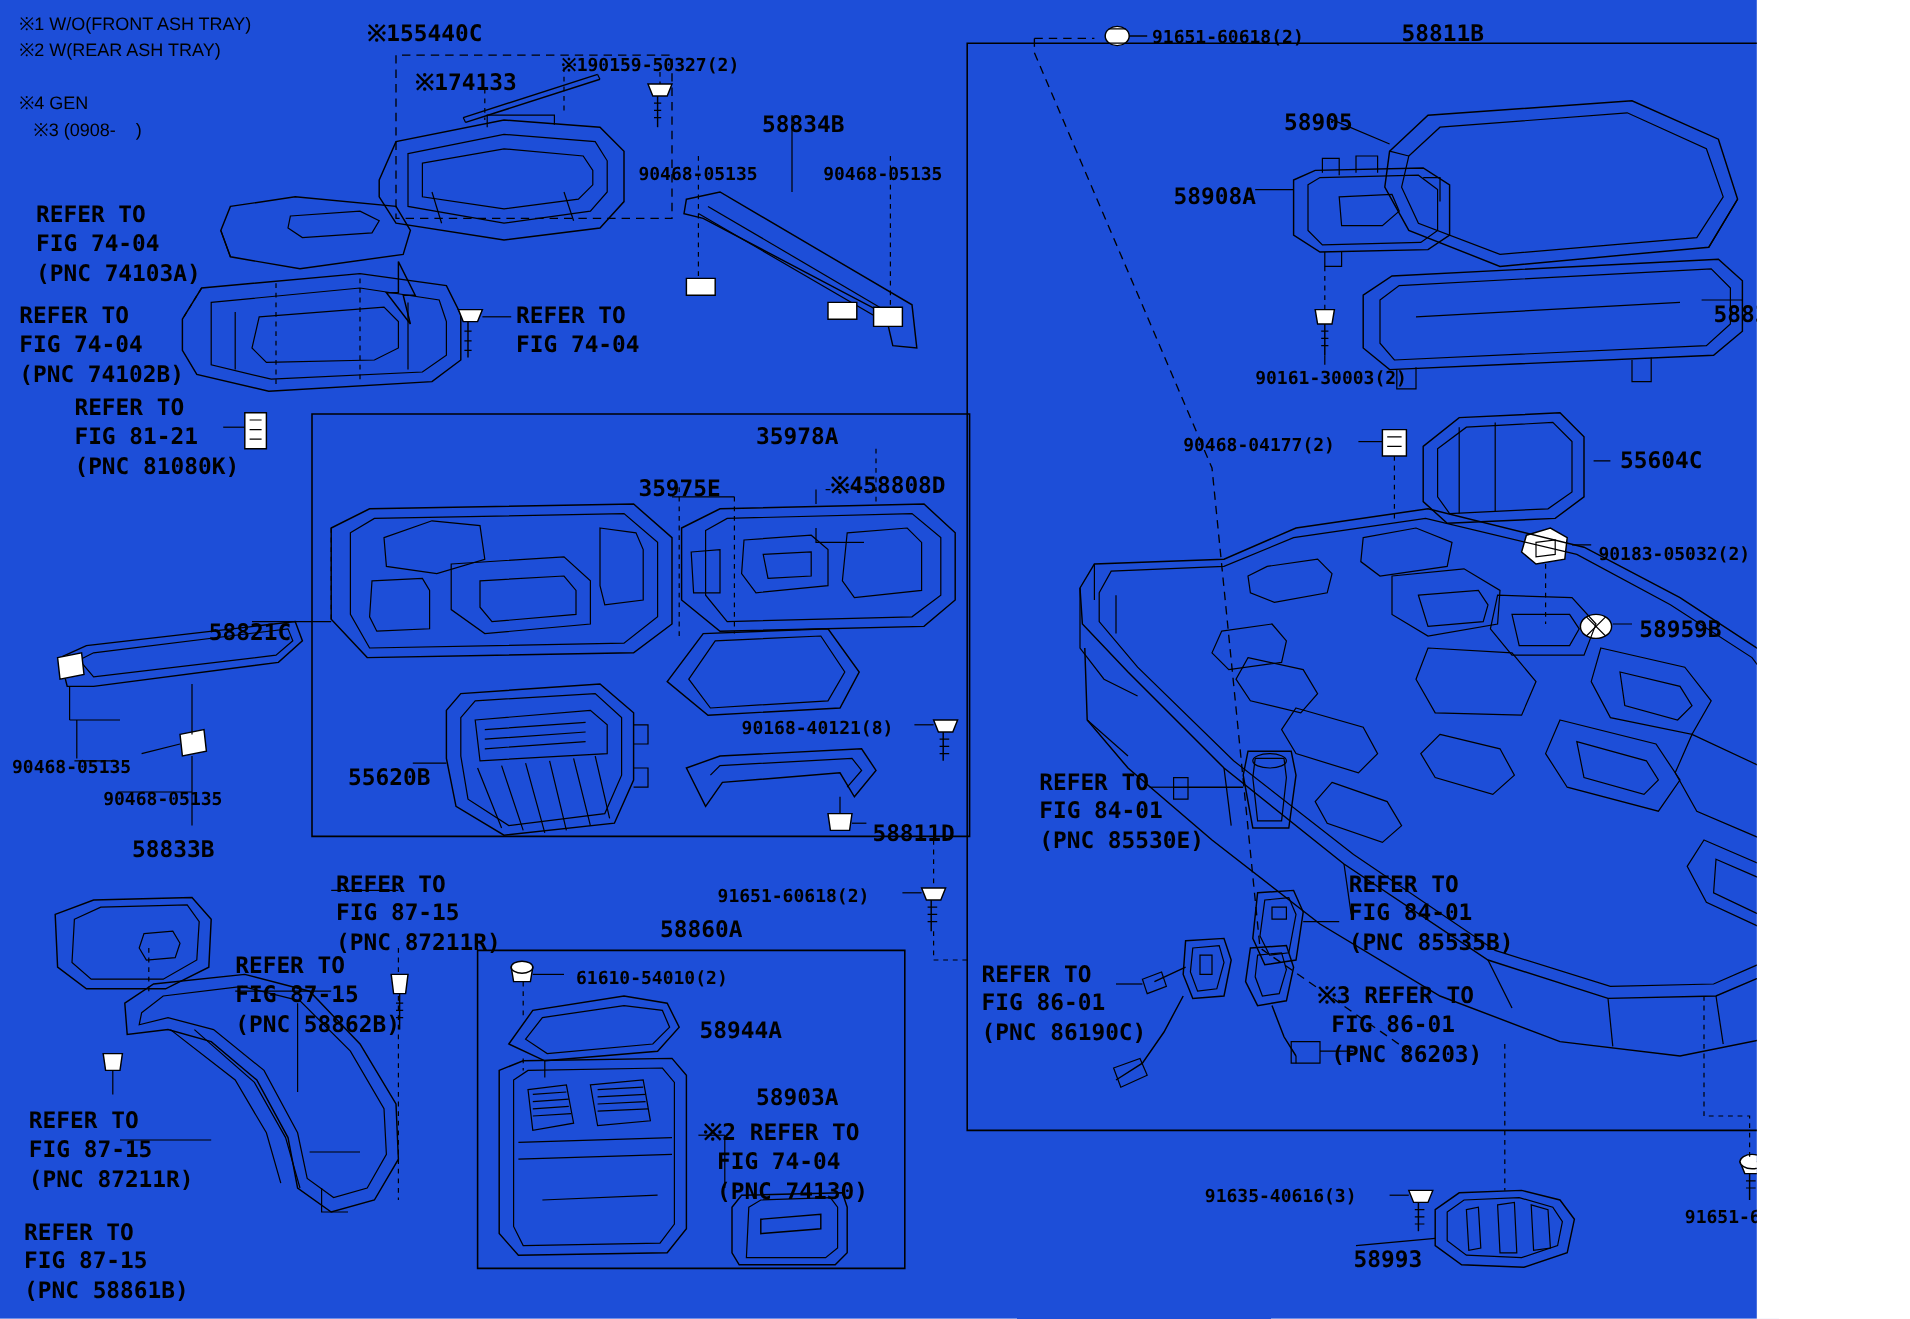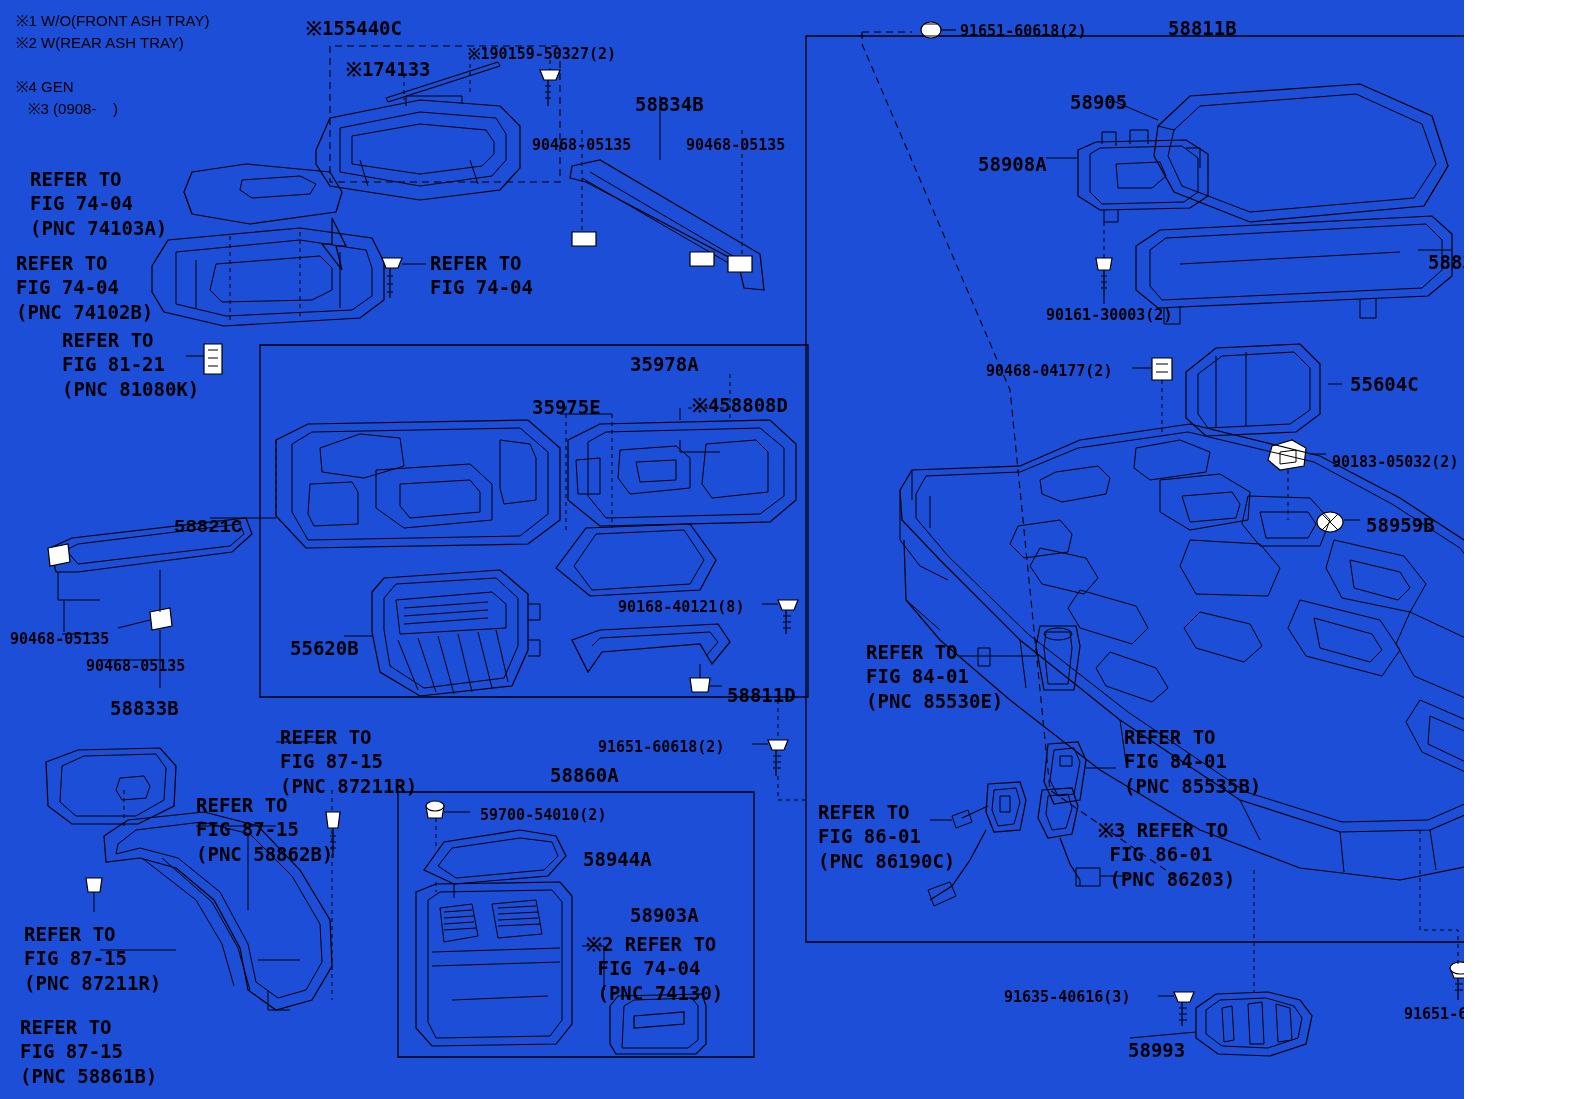--- a/index.html
+++ b/index.html
@@ -468,30 +468,30 @@
 FIG 74-04
 (PNC 74102B)</div>
   <div class="lbl" style="left:430px; top:251px;">REFER TO
 FIG 74-04</div>
   <div class="lbl" style="left:62px; top:328px;">REFER TO
 FIG 81-21
 (PNC 81080K)</div>
   <div class="lbl" style="left:630px; top:352px;">35978A</div>
   <div class="lbl" style="left:532px; top:395px;">35975E</div>
   <div class="lbl" style="left:692px; top:393px;">※458808D</div>
-  <div class="lbl" style="left:174px; top:515px;font-family:Liberation Mono, monospace;">58821C</div>
+  <div class="lbl" style="left:174px; top:515px;">58821C</div>
   <div class="lbl code-small" style="left:10px; top:630px;">90468-05135</div>
   <div class="lbl code-small" style="left:86px; top:657px;">90468-05135</div>
   <div class="lbl" style="left:110px; top:696px;">58833B</div>
   <div class="lbl" style="left:290px; top:636px;">55620B</div>
   <div class="lbl code-small" style="left:618px; top:598px;">90168-40121(8)</div>
   <div class="lbl" style="left:727px; top:683px;">58811D</div>
   <div class="lbl code-small" style="left:598px; top:738px;">91651-60618(2)</div>
   <div class="lbl" style="left:550px; top:763px;">58860A</div>
-  <div class="lbl code-small" style="left:480px; top:806px;">59700-54010(2)</div>
+  <div class="lbl code-small" style="left:480px; top:806px;">61610-54010(2)</div>
   <div class="lbl" style="left:583px; top:847px;">58944A</div>
   <div class="lbl" style="left:586px; top:903px;margin-left:44px;">58903A</div>
   <div class="lbl" style="left:586px; top:932px;">※2 REFER TO
  FIG 74-04
  (PNC 74130)</div>
   <div class="lbl" style="left:280px; top:725px;">REFER TO
 FIG 87-15
 (PNC 87211R)</div>
   <div class="lbl" style="left:196px; top:793px;">REFER TO
 FIG 87-15

